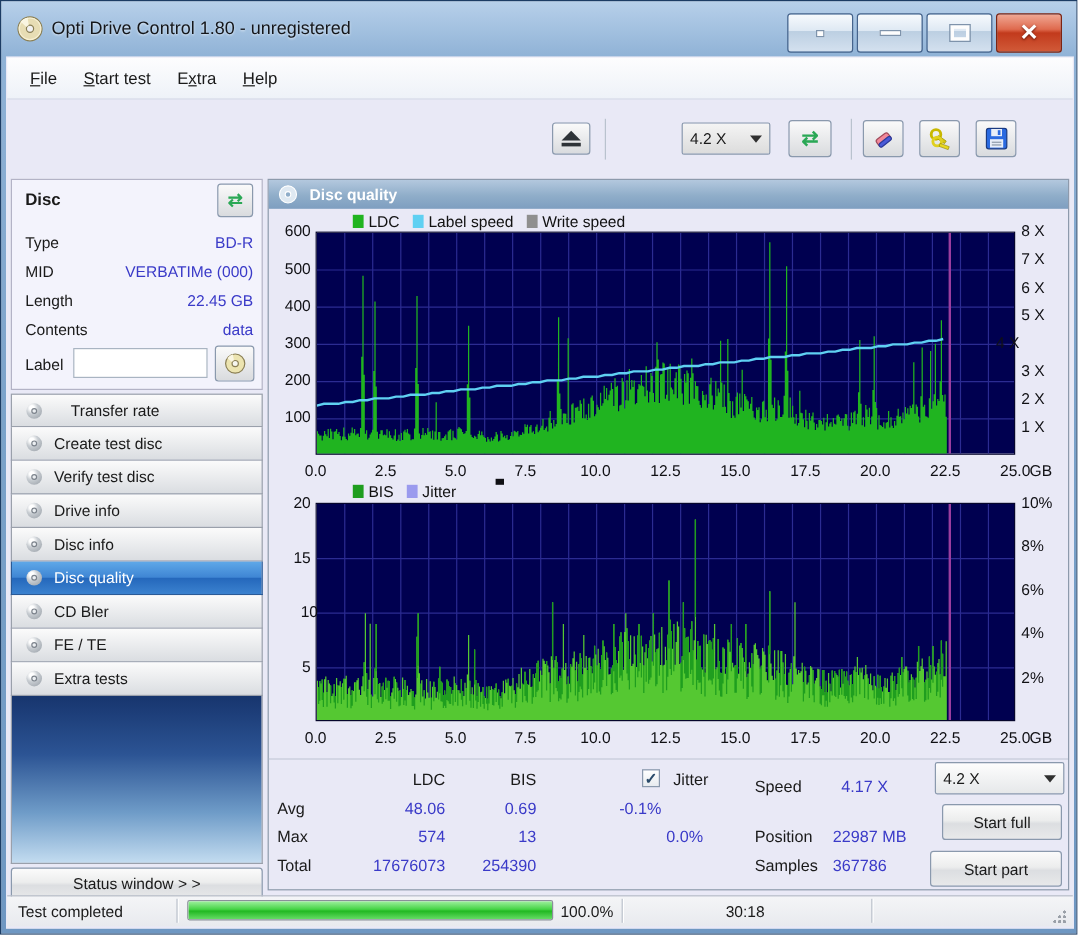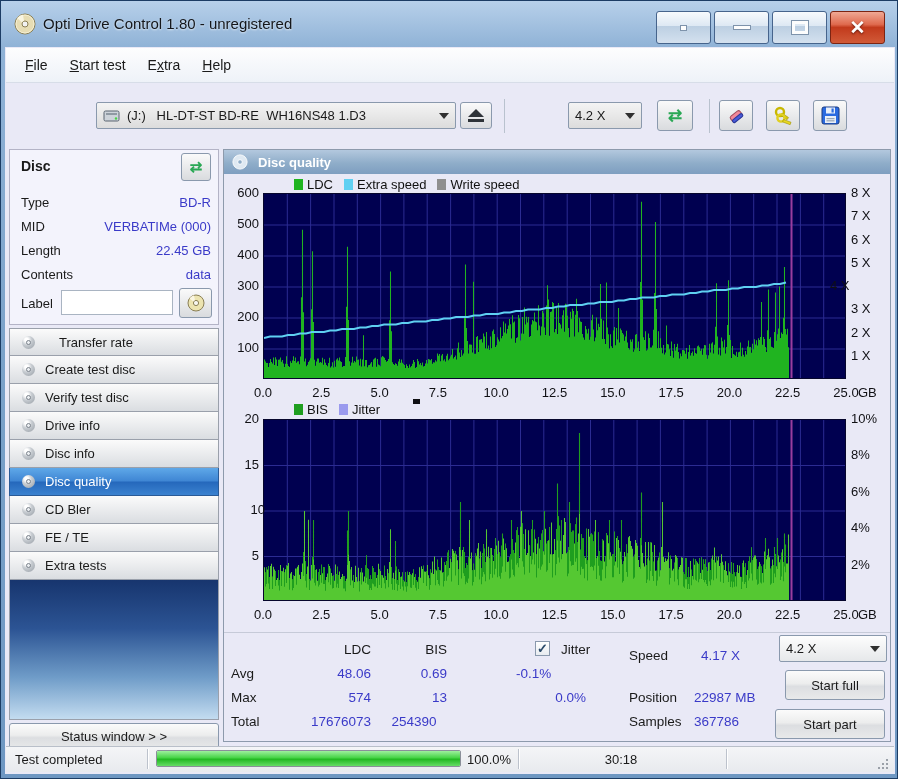--- a/index.html
+++ b/index.html
@@ -100,29 +100,20 @@
   <div class="client"></div>
 
   <div class="menubar" id="menubar">
       <div class="menu-item"><span></span><u>F</u><span>ile</span></div>
       <div class="menu-item"><span></span><u>S</u><span>tart test</span></div>
       <div class="menu-item"><span>E</span><u>x</u><span>tra</span></div>
       <div class="menu-item"><span></span><u>H</u><span>elp</span></div>
     </div>
 
   <span class="lbl-b" style="position:absolute;left:18px;top:108px;">Drive</span>
-  <div class="combo" style="position:absolute;left:95px;top:101px;width:360px;">
-    <svg width="18" height="14" viewBox="0 0 18 14" style="margin-right:6px;">
-      <rect x="1" y="2" width="15" height="10" rx="1.5" fill="#cdd3da" stroke="#5a6570"></rect>
-      <rect x="3" y="4" width="11" height="2" fill="#8f99a3"></rect>
-      <circle cx="13" cy="9.5" r="1.2" fill="#46d446"></circle>
-    </svg>
-    <span style="white-space:pre;">(J:)   HL-DT-ST BD-RE  WH16NS48 1.D3</span>
-    <span class="caret"></span>
-  </div>
   <button class="tool-btn" style="position:absolute;left:459px;top:101px;width:32px;height:27px;flex-direction:column;">
     <span style="width:0;height:0;border-left:8px solid transparent;border-right:8px solid transparent;border-bottom:8px solid #2e3338;"></span>
     <span style="width:16px;height:3px;background:#2e3338;margin-top:2px;"></span>
   </button>
   <div class="vsep" style="left:503px;top:98px;height:34px;"></div>
   <span class="lbl-b" style="position:absolute;left:516px;top:108px;">Speed</span>
   <div class="combo" style="position:absolute;left:567px;top:101px;width:74px;">
     <span>4.2 X</span>
     <span class="caret"></span>
   </div>
@@ -181,21 +172,21 @@
   <div class="main-header">
     <svg width="16" height="16" viewBox="0 0 18 18">
       <circle cx="9" cy="9" r="8" fill="#dfe9f2" stroke="#fff"></circle>
       <circle cx="9" cy="9" r="2.6" fill="#8fadc9" stroke="#fff"></circle>
     </svg>
     <span>Disc quality</span>
   </div>
 
   <div class="legend" id="legend-top" style="left:293px;top:176px;">
       <span><span class="sq" style="background: rgb(32, 180, 32);"></span><span>LDC</span></span>
-      <span><span class="sq" style="background: rgb(95, 208, 242);"></span><span>Extra speed</span></span>
+      <span><span class="sq" style="background: rgb(95, 208, 242);"></span><span>Label speed</span></span>
       <span><span class="sq" style="background: rgb(143, 143, 143);"></span><span>Write speed</span></span>
     </div>
   <div class="legend" id="legend-bottom" style="left:293px;top:401px;">
       <span><span class="sq" style="background: rgb(31, 158, 31);"></span><span>BIS</span></span>
       <span><span class="sq" style="background: rgb(154, 154, 238);"></span><span>Jitter</span></span>
     </div>
   <span style="position:absolute;left:412px;top:398px;width:7px;height:5px;background:#101014;"></span>
 
   <svg id="chart-top" class="chart-svg" style="left:262px;top:192px;" width="583" height="186">
       <rect x="0" y="0" width="583" height="186" fill="#000050"></rect>
@@ -323,21 +314,21 @@
       <div class="stats-txt" style="left: 230px; top: 665px;">Avg</div>
       <div class="stats-txt" style="left: 290px; top: 665px; width: 80px; text-align: right; color: rgb(58, 58, 200);">48.06</div>
       <div class="stats-txt" style="left: 380px; top: 665px; width: 66px; text-align: right; color: rgb(58, 58, 200);">0.69</div>
       <div class="stats-txt" style="left: 515px; top: 665px; width: 70px; text-align: left; color: rgb(58, 58, 200);">-0.1%</div>
       <div class="stats-txt" style="left: 230px; top: 689px;">Max</div>
       <div class="stats-txt" style="left: 290px; top: 689px; width: 80px; text-align: right; color: rgb(58, 58, 200);">574</div>
       <div class="stats-txt" style="left: 380px; top: 689px; width: 66px; text-align: right; color: rgb(58, 58, 200);">13</div>
       <div class="stats-txt" style="left: 515px; top: 689px; width: 70px; text-align: right; color: rgb(58, 58, 200);">0.0%</div>
       <div class="stats-txt" style="left: 230px; top: 713px;">Total</div>
       <div class="stats-txt" style="left: 290px; top: 713px; width: 80px; text-align: right; color: rgb(58, 58, 200);">17676073</div>
-      <div class="stats-txt" style="left: 380px; top: 713px; width: 66px; text-align: center; color: rgb(58, 58, 200);">254390</div>
+      <div class="stats-txt" style="left: 380px; top: 713px; width: 66px; text-align: right; color: rgb(58, 58, 200);">254390</div>
       <div class="stats-txt" style="left: 628px; top: 647px;">Speed</div>
       <div class="stats-txt" style="left: 700px; top: 647px; color: rgb(58, 58, 200);">4.17 X</div>
       <div class="stats-txt" style="left: 628px; top: 689px;">Position</div>
       <div class="stats-txt" style="left: 693px; top: 689px; color: rgb(58, 58, 200);">22987 MB</div>
       <div class="stats-txt" style="left: 628px; top: 713px;">Samples</div>
       <div class="stats-txt" style="left: 693px; top: 713px; color: rgb(58, 58, 200);">367786</div>
       <div style="position: absolute; left: 223px; top: 631px; width: 666px; height: 1px; background: rgb(198, 202, 216);"></div>
     </div>
 
   <div class="combo" style="position:absolute;left:778px;top:634px;width:108px;background:linear-gradient(180deg,#fdfdfd,#e6e8ea);">

